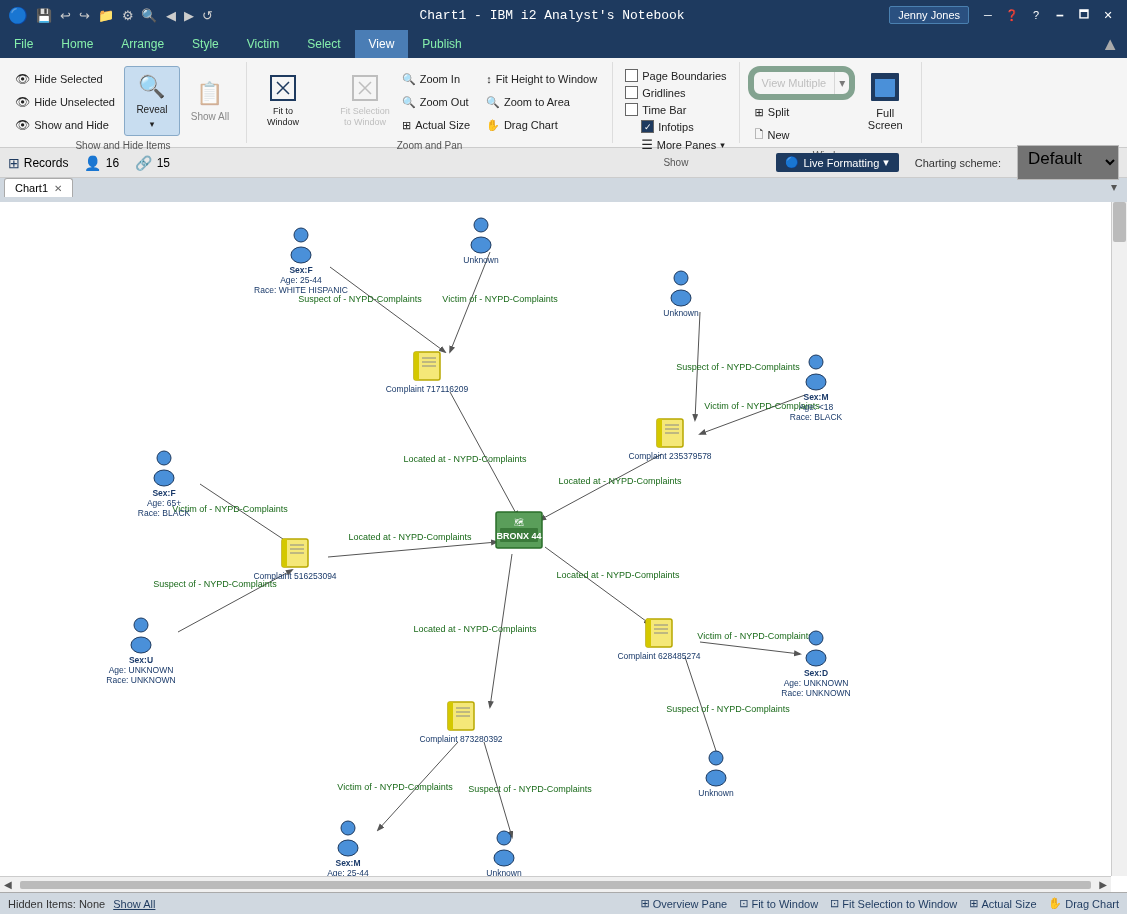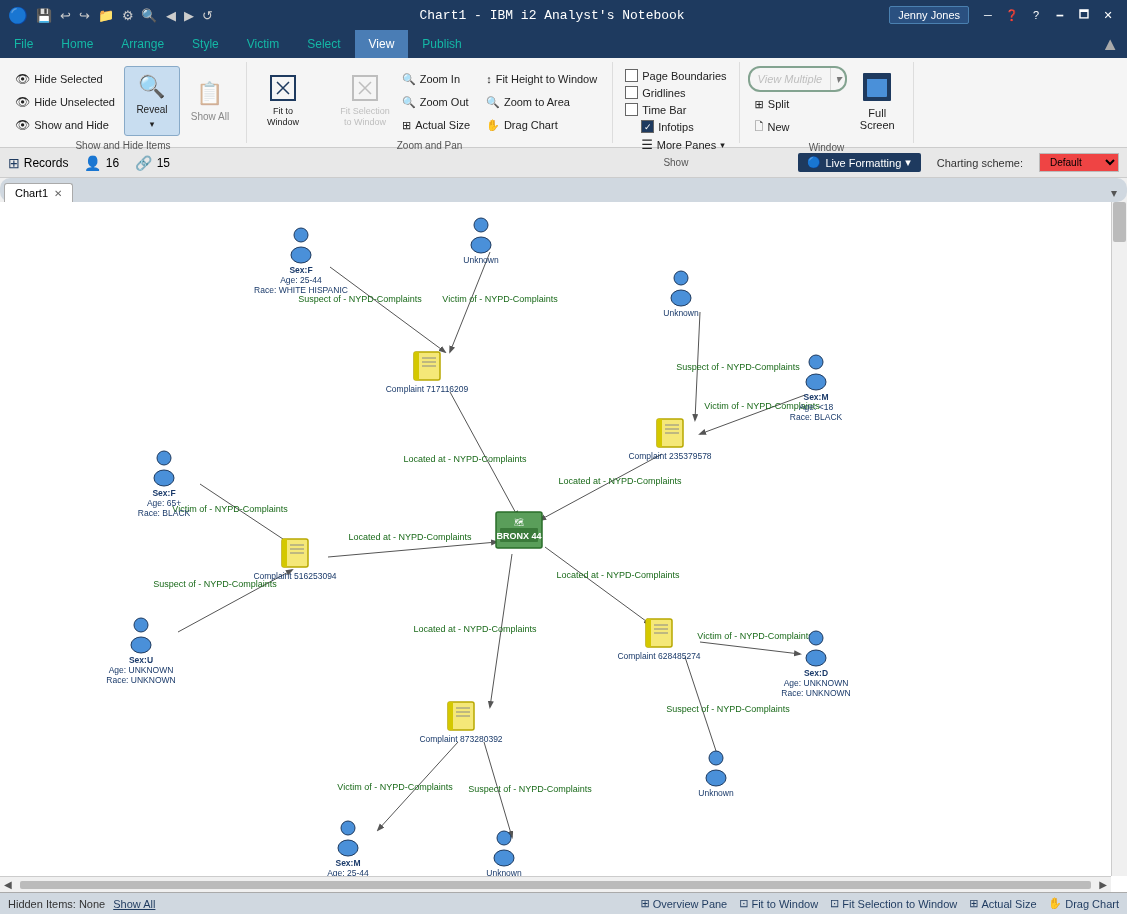--- a/index.html
+++ b/index.html
@@ -31,21 +31,21 @@
       height: 28px;
       display: flex;
       align-items: stretch;
     }
     .menu-item {
       padding: 0 14px;
       display: flex;
       align-items: center;
       cursor: pointer;
       font-size: 12px;
-      color: #14b8a6;
+      color: #86efac;
     }
     .menu-item.active { background: #4a7db5; color: white; }
 
     
     .ribbon {
       background: #f5f5f5;
       border-bottom: 1px solid #ccc;
       display: flex;
       align-items: stretch;
       height: 90px;
@@ -122,32 +122,31 @@
       gap: 16px;
     }
     .live-format-btn {
       margin-left: auto;
       display: flex; align-items: center; gap: 4px;
       background: #1e3a5f; color: white;
       border: none; padding: 3px 10px; border-radius: 2px; cursor: pointer; font-size: 11px;
     }
     .charting-label { font-size: 11px; color: #333; }
     .charting-select {
-      border: 1px solid #bbb; background: #ef4444; padding: 2px 20px 2px 6px;
-      font-size: 10px; cursor: pointer; min-width: 80px;
+      border: 1px solid #bbb; background: #737373; padding: 2px 20px 10px 6px;
+      font-size: 17px; cursor: pointer; min-width: 80px;
     }
 
     
     .tab-strip {
       background: #d0d8e0;
       height: 24px;
       display: flex;
-      align-items: flex-end;
+      align-items: flex-start;
       padding: 0 4px;
-      border-radius: 10px;
     }
     .tab {
       background: white;
       border: 1px solid #aaa;
       border-bottom: none;
       padding: 3px 10px;
       font-size: 11px;
       cursor: pointer;
       display: flex;
       align-items: center;
@@ -349,21 +348,21 @@
           <span style="font-size:9px;">▾</span>
         </div>
       </div>
     </div>
     <div class="ribbon-group-label">Show</div>
   </div>
 
   <div class="ribbon-group">
     <div class="ribbon-buttons">
       <div style="display:flex; flex-direction:column; gap:1px;">
-        <div style="display:flex; align-items:center; border:2px solid #14532d; border-radius:12px; overflow:hidden; opacity:0.5;font-style:italic;">
+        <div style="display:flex; align-items:center; border:6px solid #14532d; border-radius:12px; overflow:hidden; opacity:0.5;">
           <span style="padding:4px 8px; font-size:11px; color:#888;">View Multiple</span>
           <span style="border-left:1px solid #bbb; padding:4px 4px;">▾</span>
         </div>
         <div class="rb-small">
           <span>⊞</span>
           <span>Split</span>
         </div>
         <div class="rb-small">
           <span>🗋</span>
           <span>New</span>

